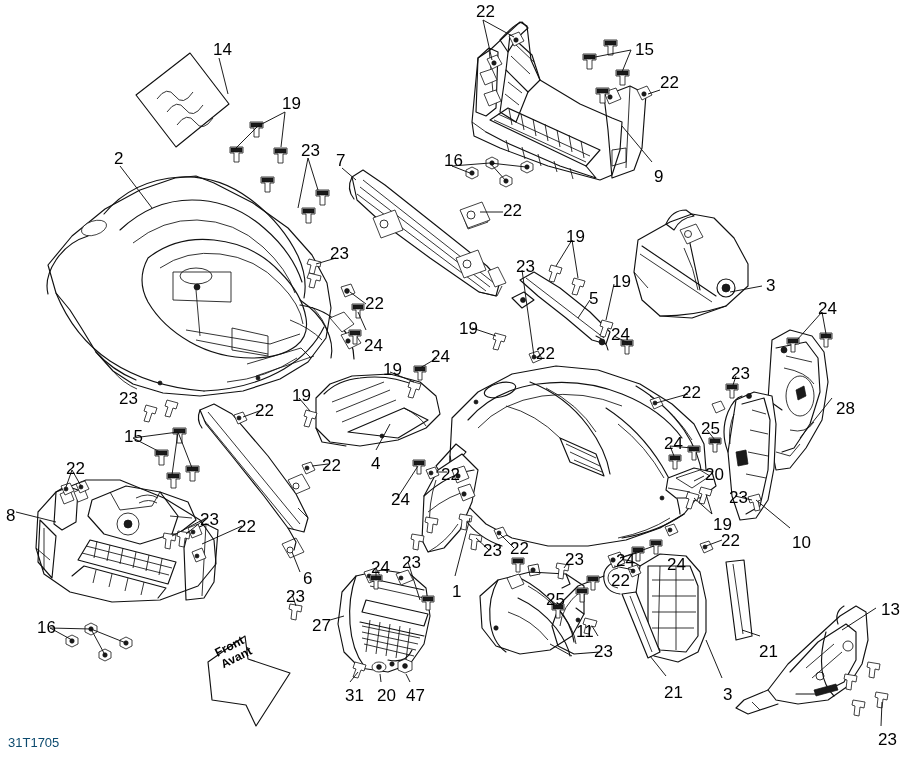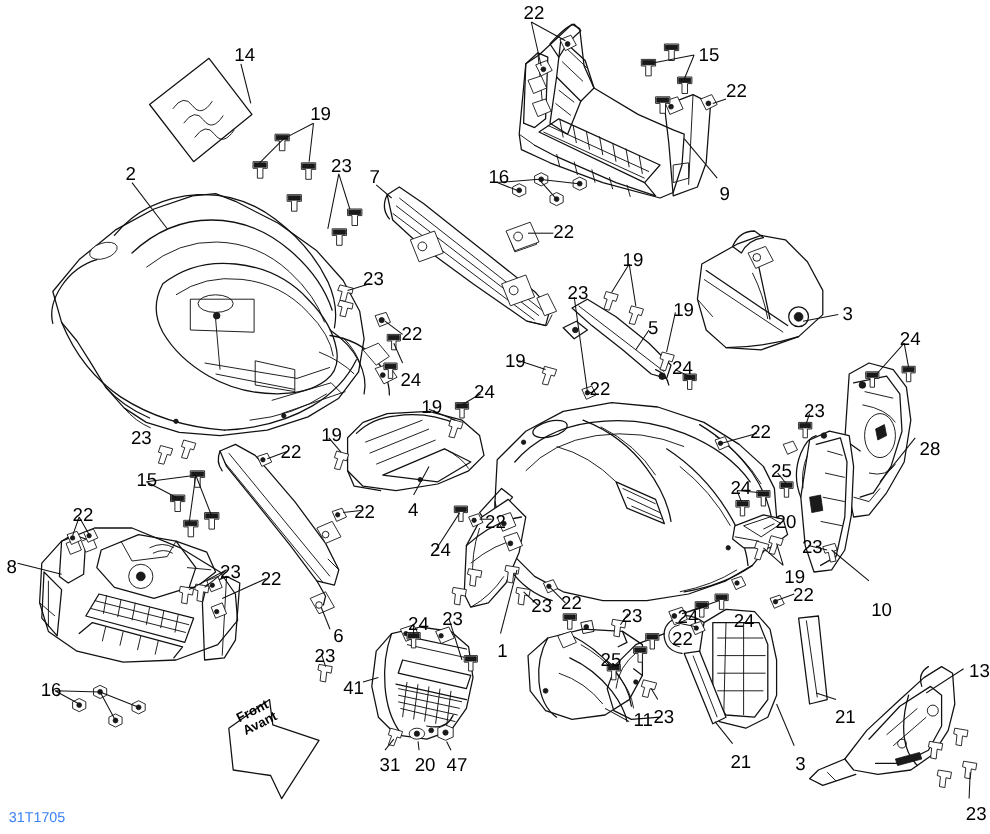--- a/index.html
+++ b/index.html
@@ -27,21 +27,21 @@
     font-size:17px;
     line-height:17px;
     color:#000;
     white-space:nowrap;
     letter-spacing:0px;
   }
 
   #code{
     position:absolute;left:8px;top:735px;
     font-family:"Liberation Sans", sans-serif;
-    font-size:13px;color:#3b82f6;white-space:nowrap;
+    font-size:13px;color:#0c4a6e;white-space:nowrap;
   }
   #wm{
     position:absolute;left:645px;top:716px;
     font-family:"Liberation Serif", serif;
     font-style:italic;font-weight:bold;font-size:21px;
     color:#f4604f;white-space:nowrap;
     letter-spacing:0.2px;
   }
   #front-label{
     position:absolute;left:213px;top:648px;
@@ -970,42 +970,42 @@
   <span class="num" style="left:292px;top:387px">19</span>
   <span class="num" style="left:255px;top:402px">22</span>
   <span class="num" style="left:701px;top:420px">25</span>
   <span class="num" style="left:124px;top:428px">15</span>
   <span class="num" style="left:664px;top:435px">24</span>
   <span class="num" style="left:705px;top:466px">20</span>
   <span class="num" style="left:66px;top:460px">22</span>
   <span class="num" style="left:371px;top:455px">4</span>
   <span class="num" style="left:322px;top:457px">22</span>
   <span class="num" style="left:441px;top:466px">22</span>
-  <span class="num" style="left:792px;top:546px">10</span>
+  <span class="num" style="left:792px;top:534px">10</span>
   <span class="num" style="left:729px;top:489px">23</span>
   <span class="num" style="left:713px;top:516px">19</span>
   <span class="num" style="left:6px;top:507px">8</span>
   <span class="num" style="left:391px;top:491px">24</span>
   <span class="num" style="left:200px;top:511px">23</span>
   <span class="num" style="left:237px;top:518px">22</span>
   <span class="num" style="left:721px;top:532px">22</span>
   <span class="num" style="left:510px;top:540px">22</span>
   <span class="num" style="left:303px;top:570px">6</span>
   <span class="num" style="left:371px;top:559px">24</span>
   <span class="num" style="left:402px;top:554px">23</span>
   <span class="num" style="left:452px;top:583px">1</span>
   <span class="num" style="left:483px;top:542px">23</span>
   <span class="num" style="left:565px;top:551px">23</span>
   <span class="num" style="left:616px;top:552px">24</span>
   <span class="num" style="left:611px;top:572px">22</span>
   <span class="num" style="left:546px;top:591px">25</span>
   <span class="num" style="left:286px;top:588px">23</span>
-  <span class="num" style="left:312px;top:617px">41</span>
+  <span class="num" style="left:312px;top:617px">27</span>
   <span class="num" style="left:37px;top:619px">16</span>
-  <span class="num" style="left:576px;top:646px">11</span>
+  <span class="num" style="left:576px;top:623px">11</span>
   <span class="num" style="left:594px;top:643px">23</span>
   <span class="num" style="left:664px;top:684px">21</span>
   <span class="num" style="left:723px;top:686px">3</span>
   <span class="num" style="left:759px;top:643px">21</span>
   <span class="num" style="left:881px;top:601px">13</span>
   <span class="num" style="left:345px;top:687px">31</span>
   <span class="num" style="left:377px;top:687px">20</span>
   <span class="num" style="left:406px;top:687px">47</span>
   <span class="num" style="left:878px;top:731px">23</span>
   <span class="num" style="left:667px;top:556px">24</span>

